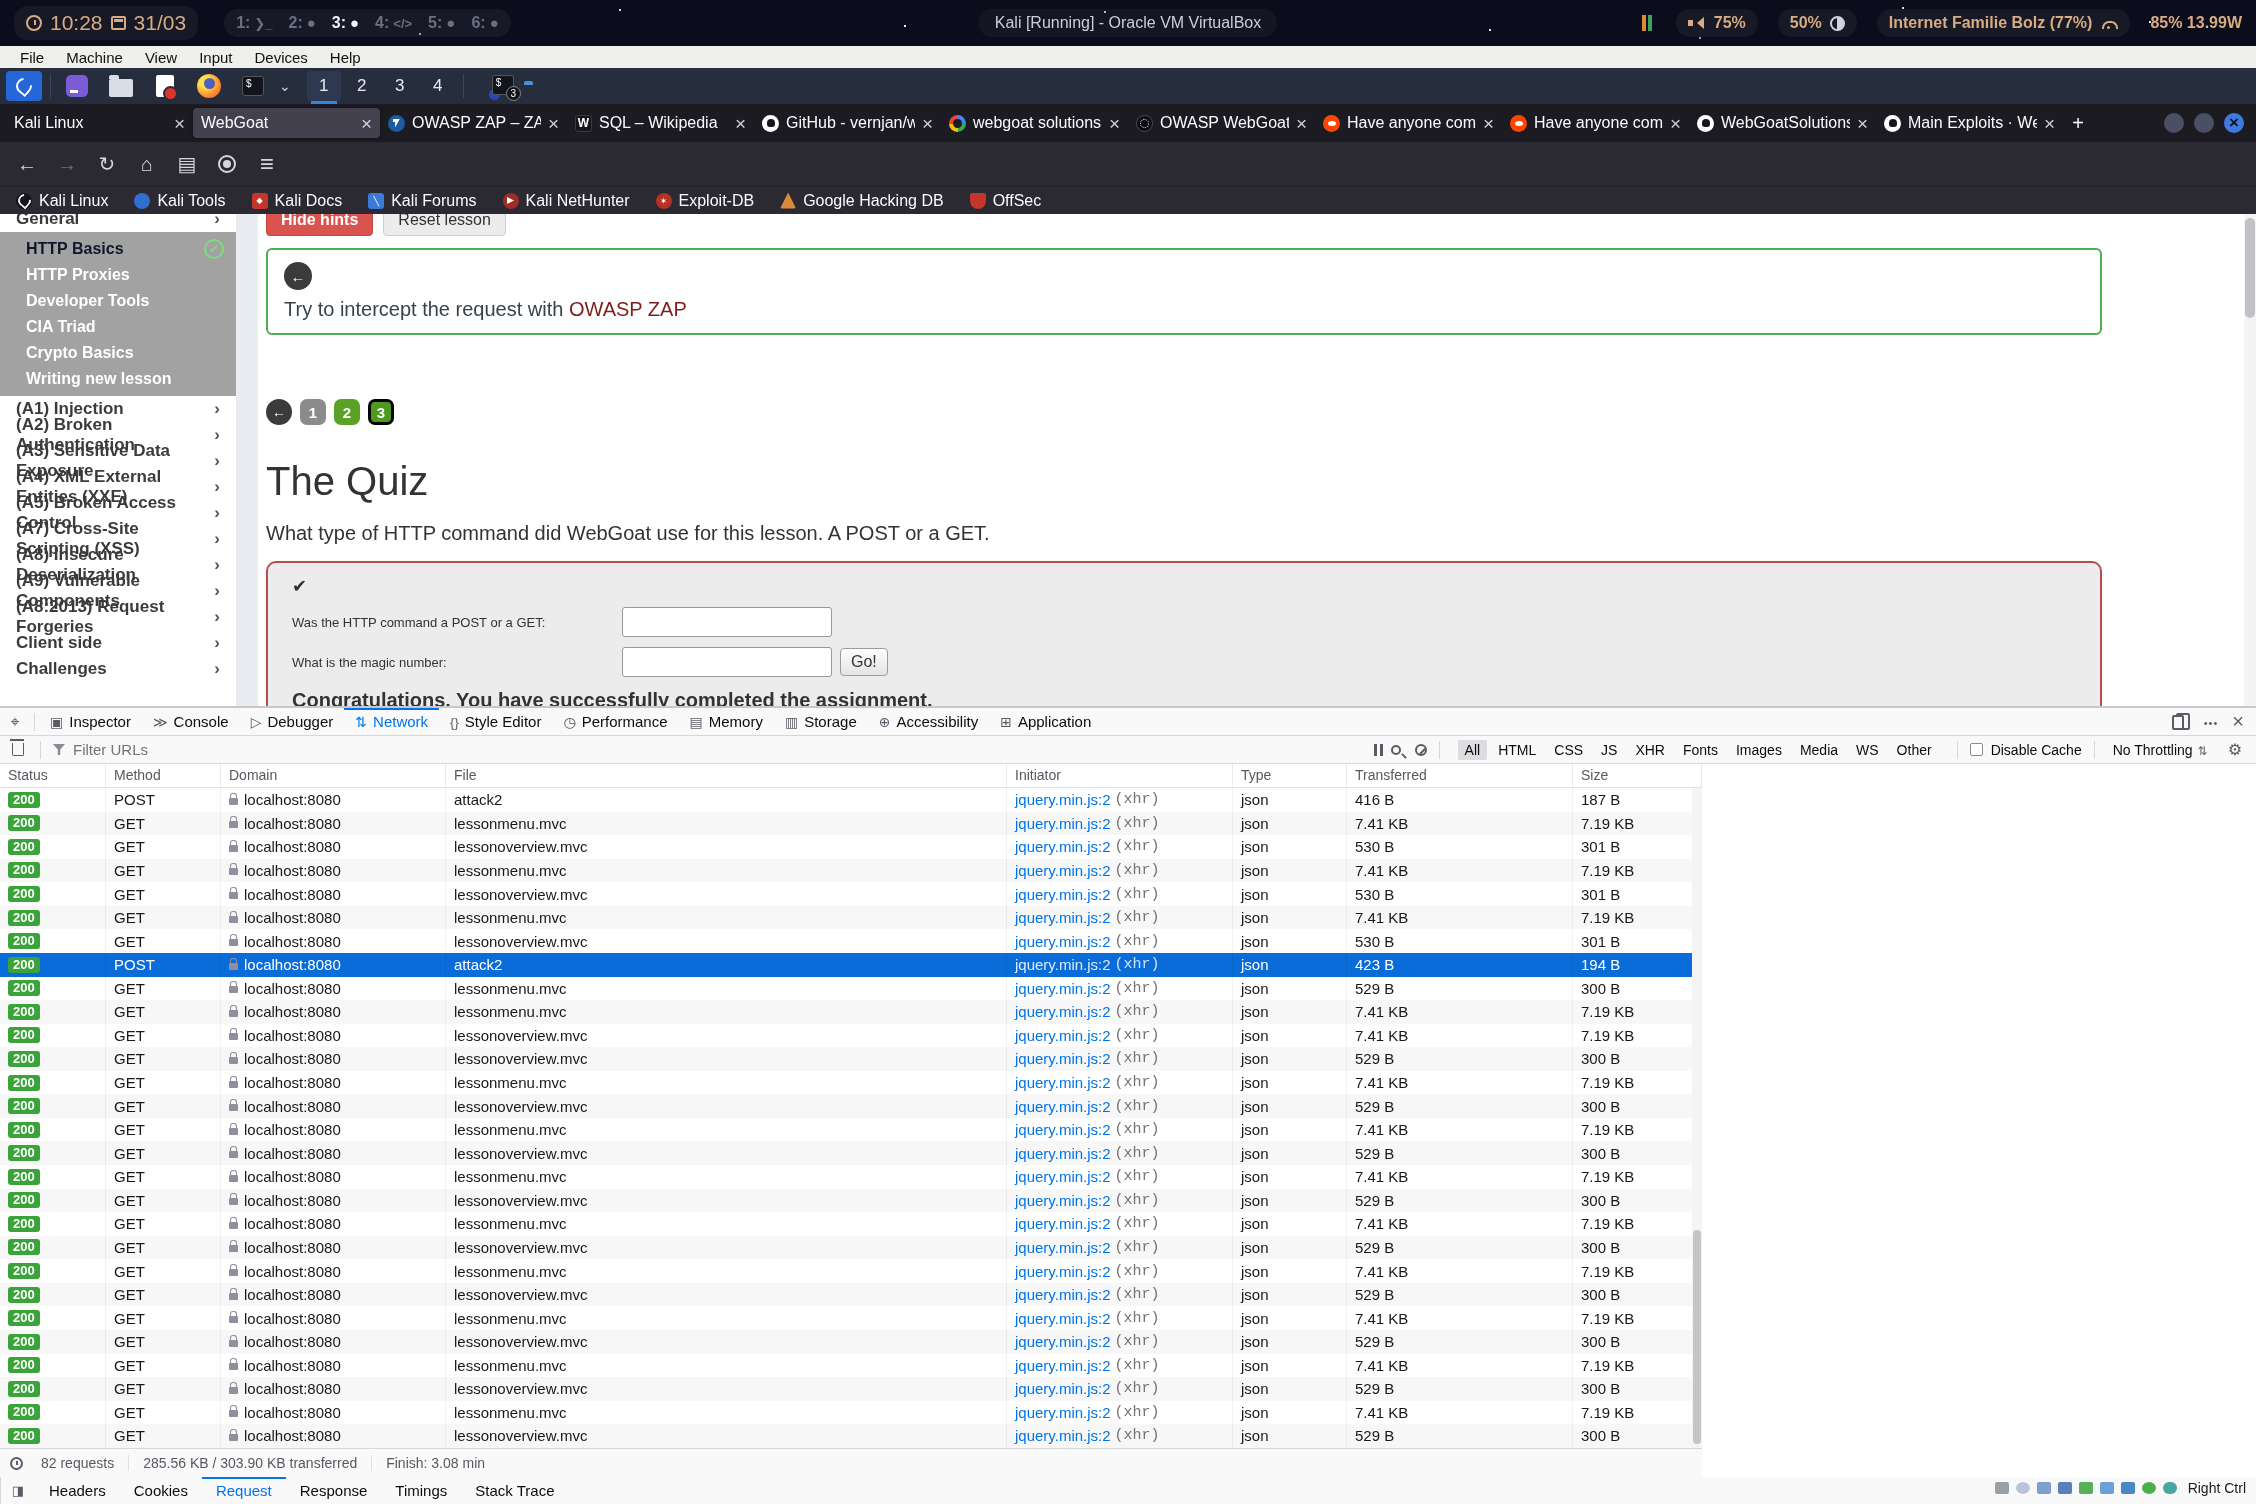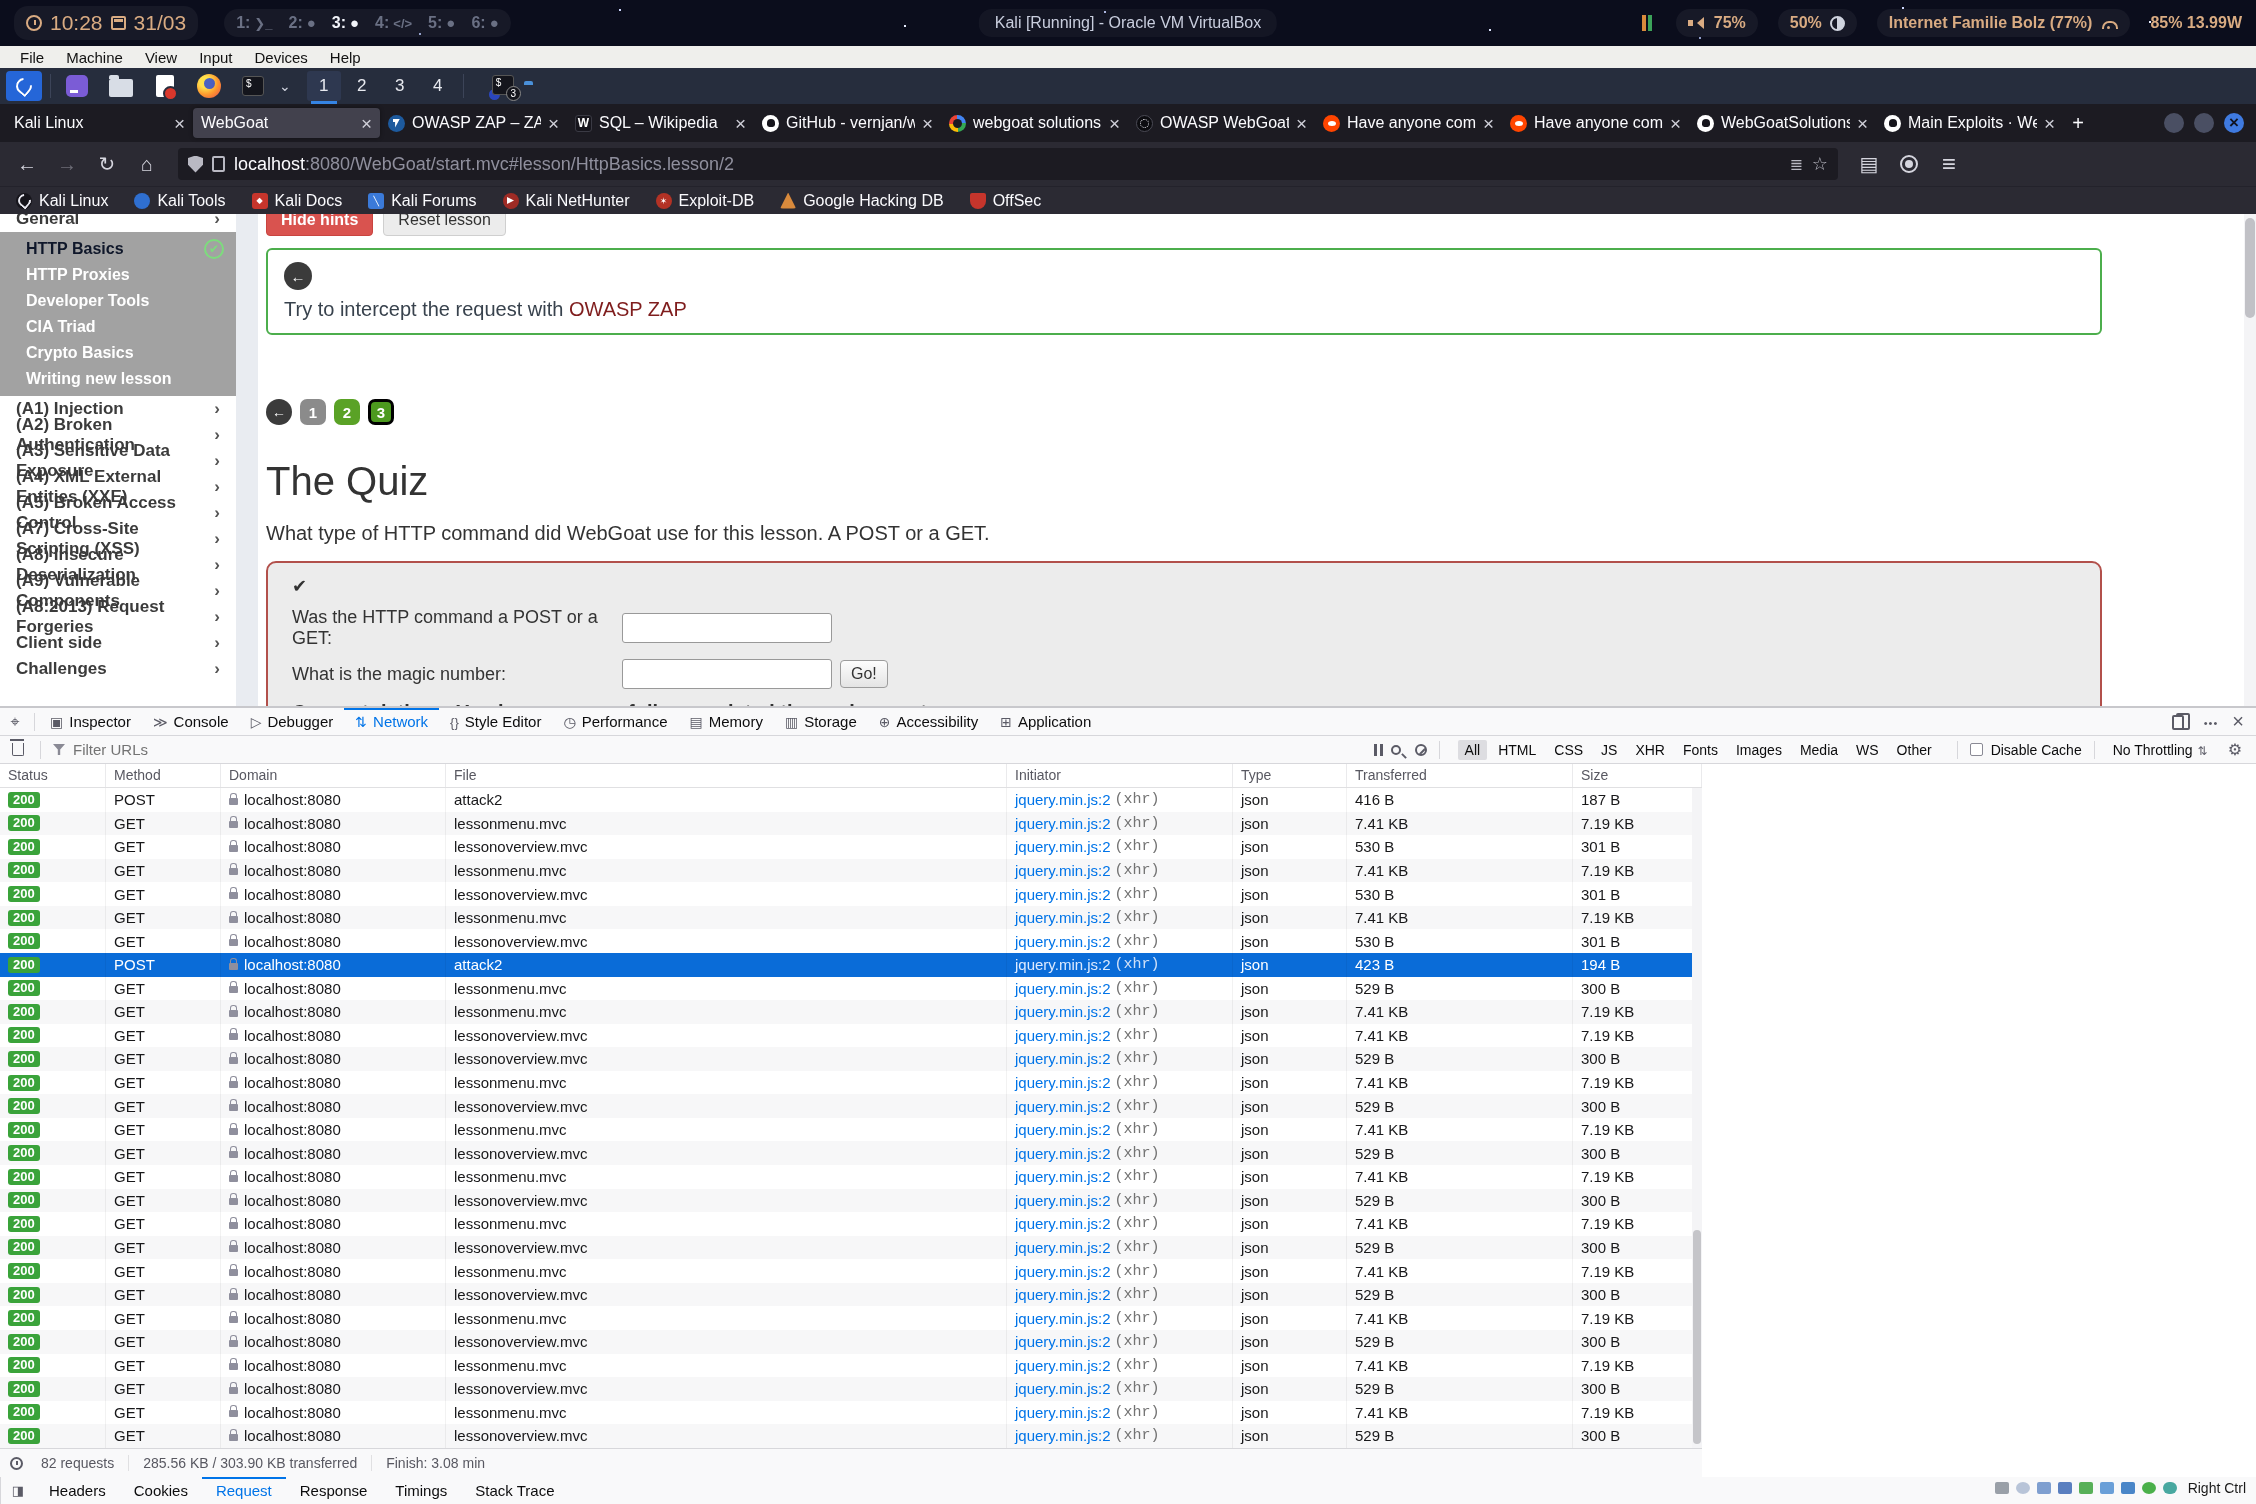--- a/index.html
+++ b/index.html
@@ -175,21 +175,21 @@
   .page-dot{min-width:26px;height:26px;border-radius:7px;display:flex;align-items:center;justify-content:center;color:#fff;font-size:15px;font-weight:bold;}
   .page-dot.state-plain{background:#8b8b8b;}
   .page-dot.state-solved{background:#5aa226;}
   .page-dot.state-current{background:#4c9a1e;border:3px solid #000;}
   .quiz-title{margin-top:34px;font-size:40px;font-weight:normal;color:#333;}
   .quiz-question{margin-top:18px;font-size:20px;color:#333;}
   .quiz-box{width:1836px;background:#ececec;border:2px solid #b2504b;border-radius:10px;margin-top:16px;padding:12px 24px 14px;}
   .quiz-check{color:#333;font-size:18px;font-weight:bold;}
   .quiz-check::before{content:"✔";}
   .quiz-row{display:flex;align-items:center;margin-top:10px;}
-  .quiz-row label{width:330px;font-size:18px;color:#333;}
+  .quiz-row label{width:330px;font-size:13px;color:#333;}
   .quiz-input{width:210px;height:30px;border:1px solid #999;border-radius:3px;background:#fff;font-size:16px;padding:0 6px;}
   .go-btn{margin-left:8px;background:linear-gradient(#fdfdfd,#e4e4e4);border:1px solid #9c9c9c;border-radius:4px;font-size:16px;color:#333;padding:4px 10px;}
   .quiz-success{margin-top:12px;font-size:20px;font-weight:bold;color:#333;}
   .wg-scroll{position:absolute;right:0;top:0;width:12px;height:100%;background:#f4f4f6;}
   .wg-thumb{position:absolute;right:1px;top:4px;width:10px;height:100px;background:#c1c1c6;border-radius:5px;}
 
   .splitter{height:2px;background:#c8c8cc;}
 
   
   .devtools{background:#fff;color:#0c0c0d;}
@@ -500,27 +500,20 @@
     <span class="wc"></span>
     <span class="wc wc-close"></span>
   </div>
 </div>
 
 <div class="navbar">
   <span class="nav-ic ic-back"></span>
   <span class="nav-ic ic-fwd dim"></span>
   <span class="nav-ic ic-reload"></span>
   <span class="nav-ic ic-home"></span>
-  <div class="urlbar">
-    <span class="url-shield"></span>
-    <span class="url-page"></span>
-    <span class="url-text"><span class="url-host">localhost</span><span>:8080/WebGoat/start.mvc#lesson/HttpBasics.lesson/2</span></span>
-    <span class="url-reader"></span>
-    <span class="url-star"></span>
-  </div>
   <span class="nav-ic ic-lib"></span>
   <span class="nav-ic">
       <span class="ic-acct"></span>
     </span>
   <span class="nav-ic ic-menu"></span>
 </div>
 
 <div class="bookmarks">
 
     <span class="bm">

